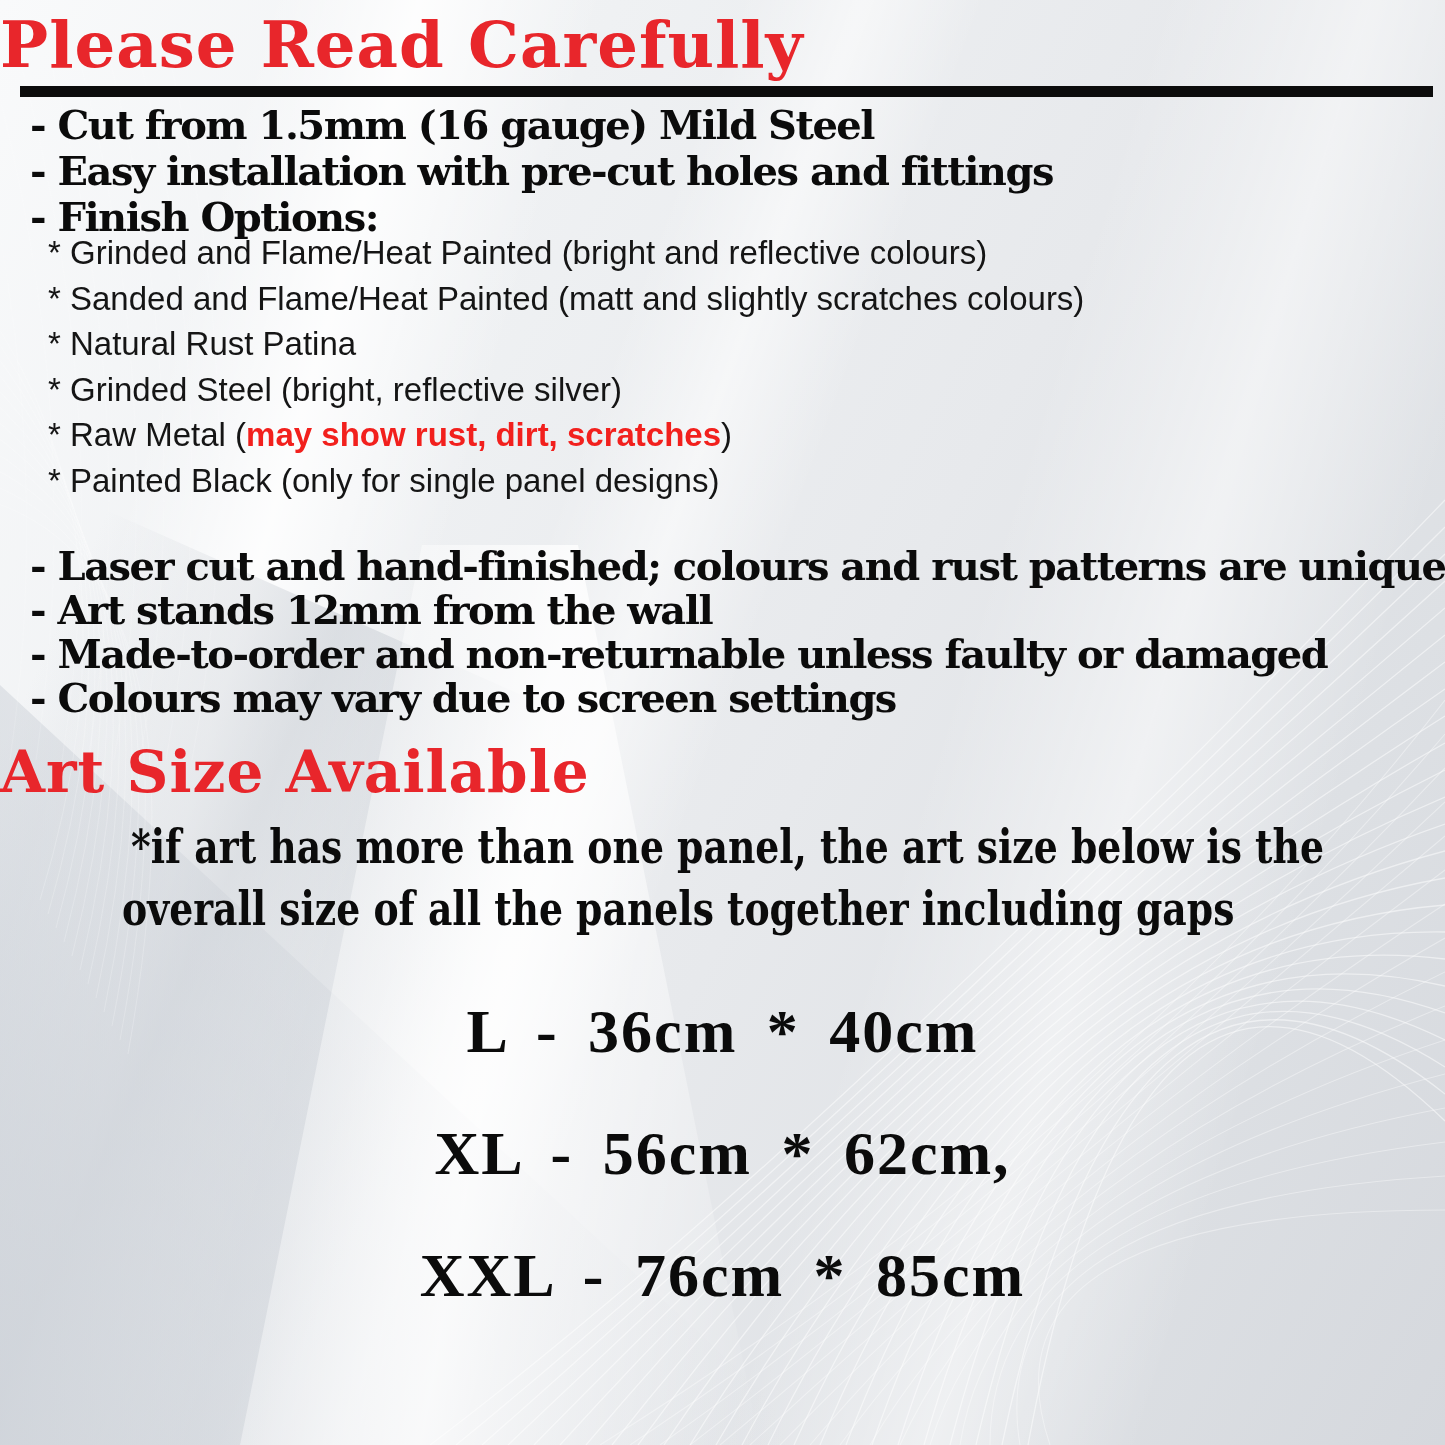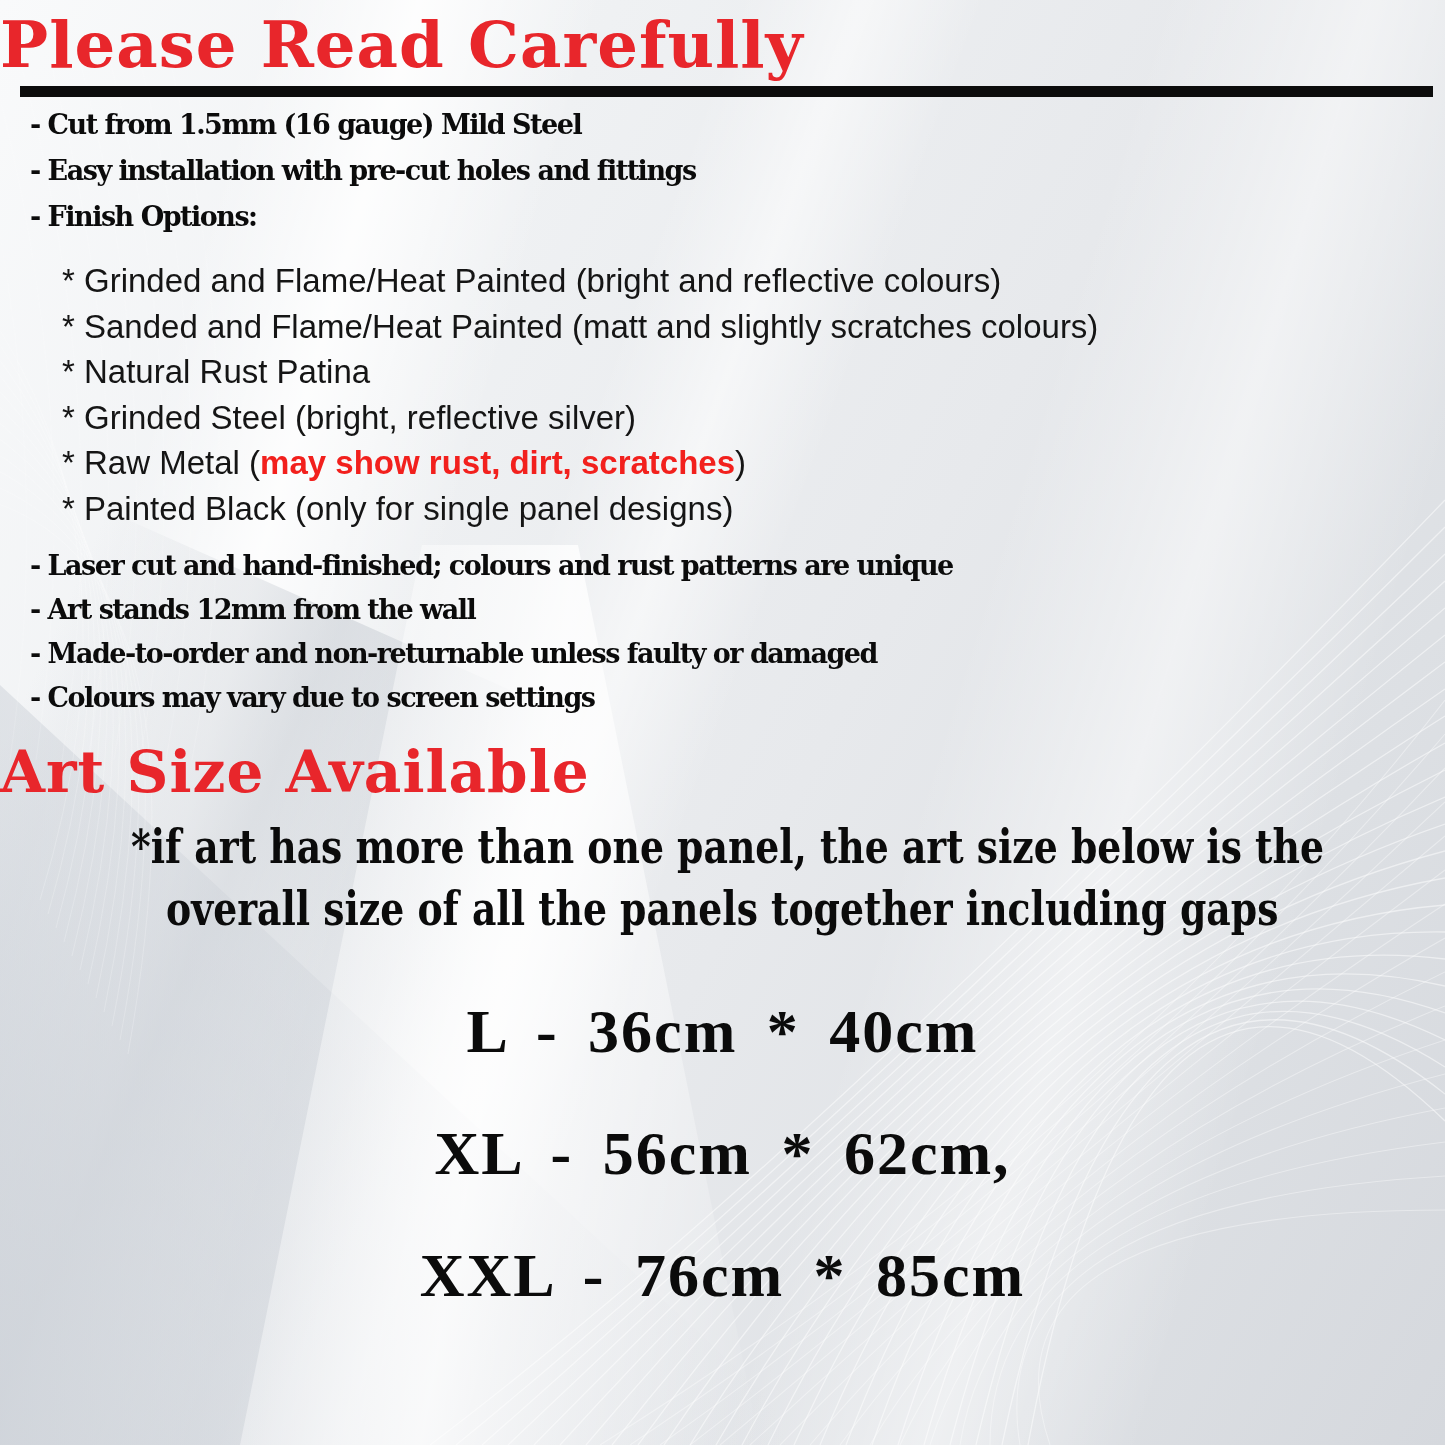--- a/index.html
+++ b/index.html
@@ -32,35 +32,35 @@
   .content{position:absolute;inset:0;z-index:1;}
   .title{
     position:absolute;top:8px;left:0;width:100%;
     font-weight:bold;font-size:64px;line-height:74px;
     letter-spacing:1px;
   }
   .rule{position:absolute;top:86px;left:20px;width:1413px;height:11px;background:#0c0c0c;}
   .bullets-top{position:absolute;top:102px;left:30px;right:16px;}
   .bullets-bottom{position:absolute;top:544px;left:30px;right:16px;}
   .bullet{
-    font-weight:bold;font-size:27px;line-height:46px;
+    font-weight:bold;font-size:40px;line-height:46px;
     letter-spacing:-1.5px;color:#0b0b0b;
     white-space:nowrap;
   }
   .bullets-bottom .bullet{line-height:44px;}
-  .options{position:absolute;top:230px;left:62px;right:16px;
-    font-family:"Liberation Sans", sans-serif;color:#151515;margin-top:28px;}
+  .options{position:absolute;top:230px;left:48px;right:16px;
+    font-family:"Liberation Sans", sans-serif;color:#151515;}
   .opt{font-size:33px;line-height:45.5px;white-space:nowrap;font-weight:400;}
   .opt .warn{font-weight:bold;}
   .size-heading{
     position:absolute;top:740px;left:0;width:100%;
     font-weight:bold;font-size:58px;line-height:64px;letter-spacing:1px;
   }
   .size-note{
-    position:absolute;top:816px;left:0;width:100%;text-align:center;
+    position:absolute;top:816px;left:0;width:100%;
     font-weight:bold;color:#0b0b0b;
     font-size:46px;line-height:62px;
   }
   .size-note .squeeze{display:inline-block;transform:scaleX(.82);transform-origin:center;white-space:nowrap;}
   .sizes{
     position:absolute;top:948px;left:0;width:100%;text-align:center;
     font-family:"Liberation Serif", serif;font-weight:bold;color:#0b0b0b;
     font-size:62px;line-height:78px;letter-spacing:2px;word-spacing:12px;
   }
   .size-line{white-space:nowrap;margin-top:44px;}

